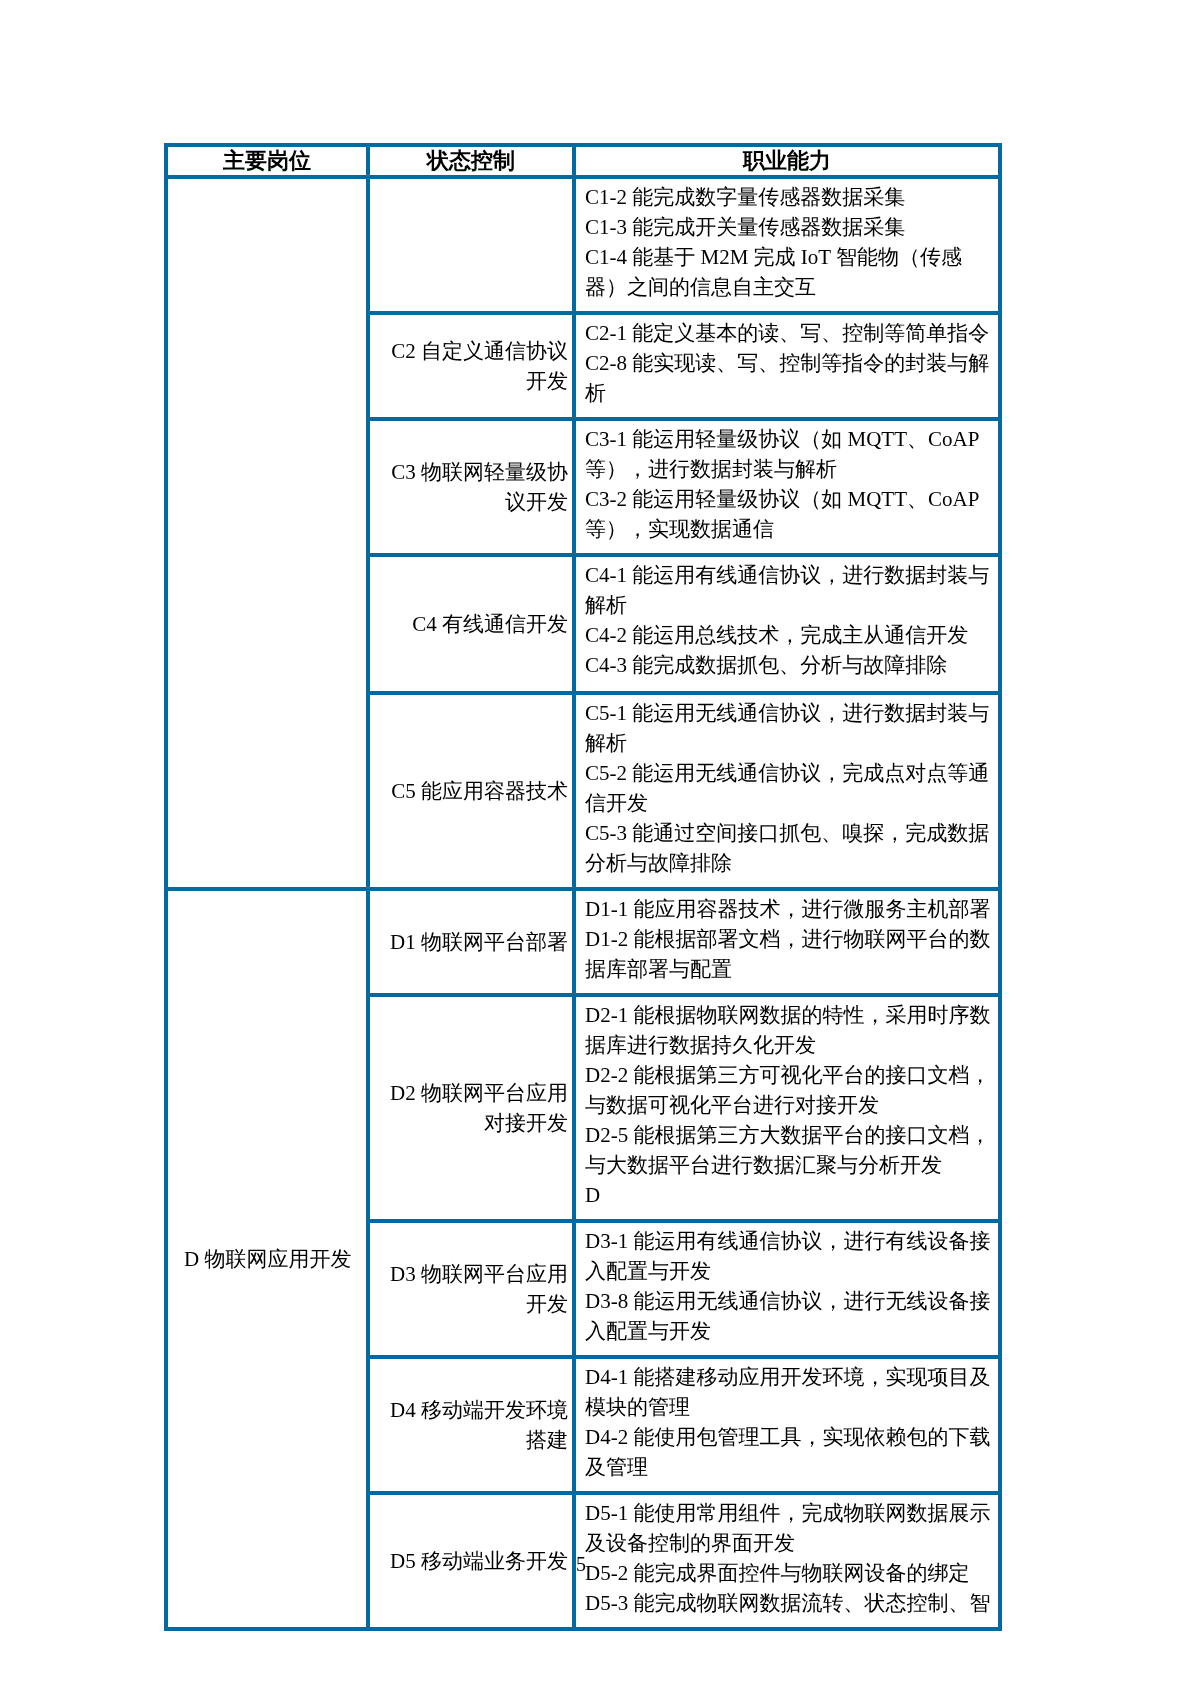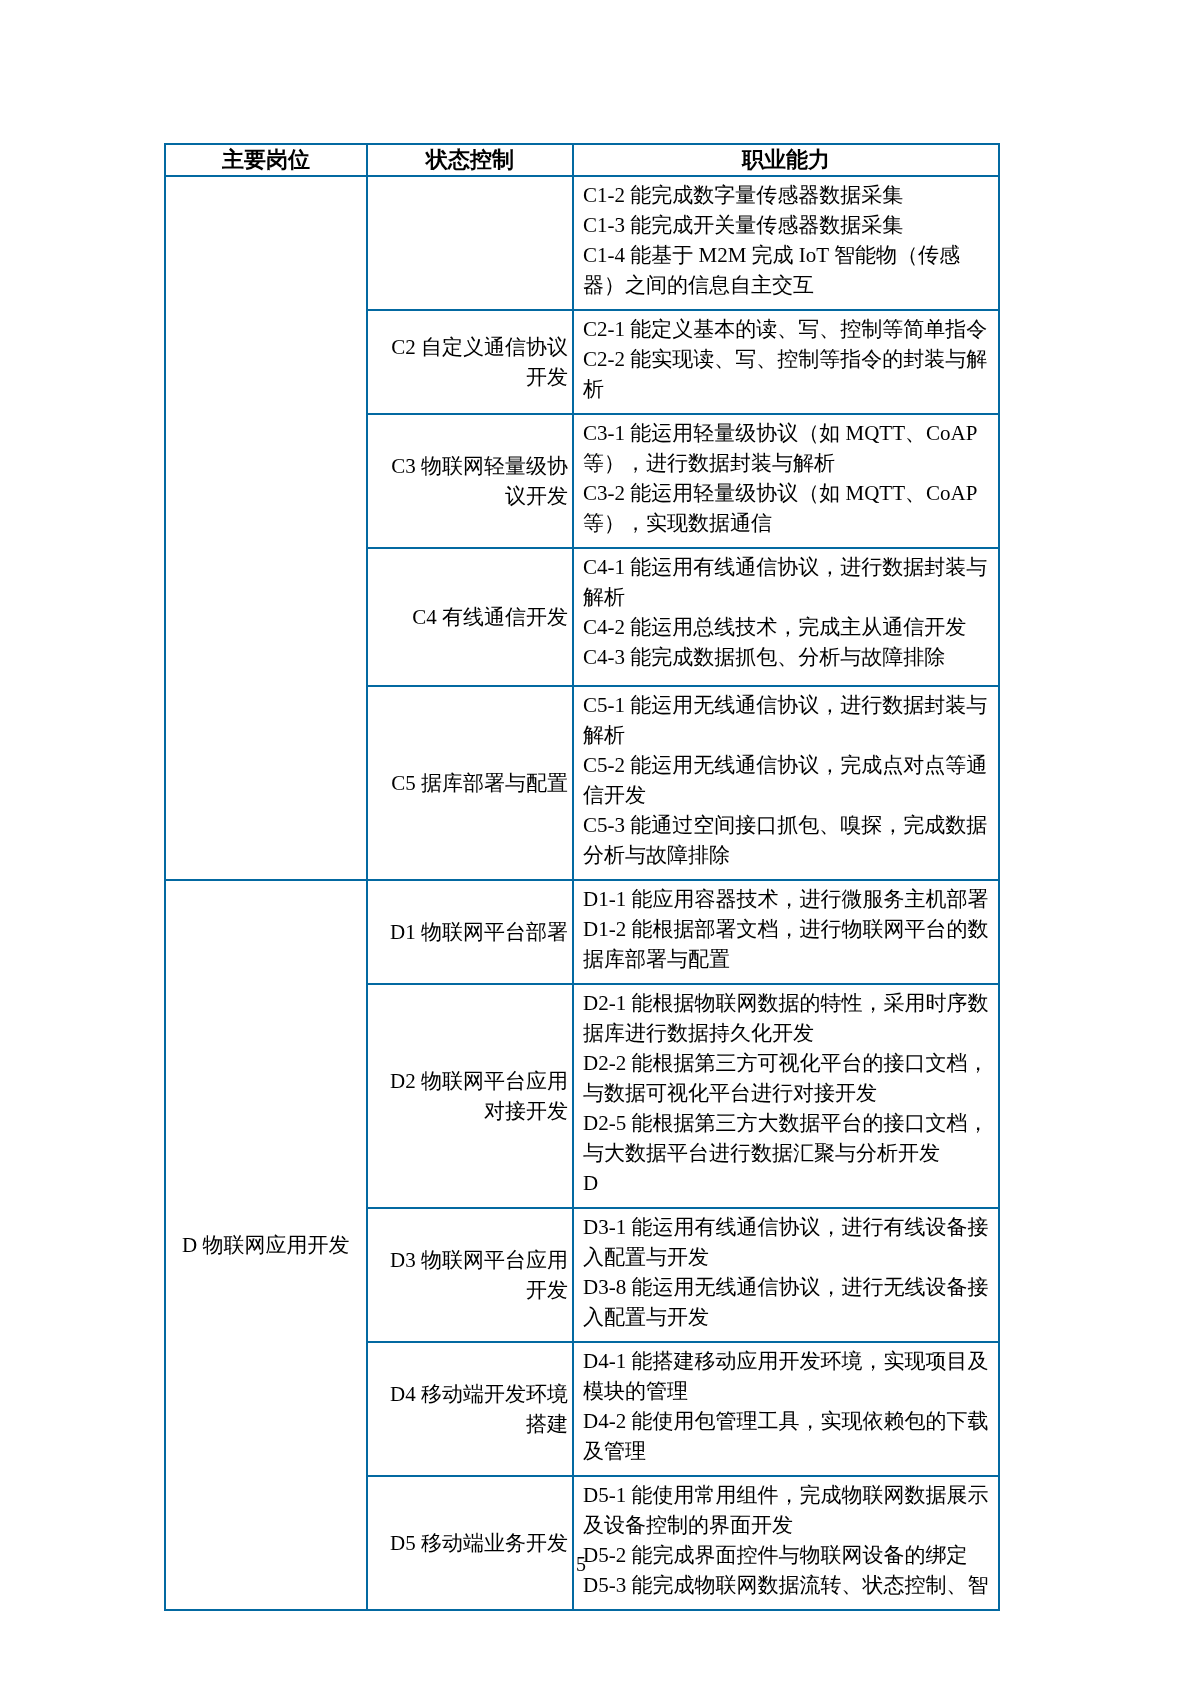--- a/index.html
+++ b/index.html
@@ -18,21 +18,21 @@
     left: 164px;
     top: 143px;
     width: 834px;
     border-collapse: collapse;
     table-layout: fixed;
   }
   .doc-table col.c1 { width: 202px; }
   .doc-table col.c2 { width: 206px; }
   .doc-table col.c3 { width: 426px; }
   .doc-table th, .doc-table td {
-    border: 2px solid #0369a1;
+    border: 4px solid #0369a1;
     color: #000000;
   }
   .doc-table th {
     font-size: 22px;
     font-weight: bold;
     height: 32px;
     line-height: 28px;
     text-align: center;
     vertical-align: middle;
   }
@@ -104,40 +104,40 @@
         <td class="task"></td>
         <td class="abil">C1-2 能完成数字量传感器数据采集
 C1-3 能完成开关量传感器数据采集
 C1-4 能基于 M2M 完成 IoT 智能物（传感
 器）之间的信息自主交互</td>
       </tr>
       <tr class="r2">
         <td class="task">C2 自定义通信协议
 开发</td>
         <td class="abil">C2-1 能定义基本的读、写、控制等简单指令
-C2-2 能实现读、写、控制等指令的封装与解
+C2-8 能实现读、写、控制等指令的封装与解
 析</td>
       </tr>
       <tr class="r3">
         <td class="task">C3 物联网轻量级协
 议开发</td>
         <td class="abil">C3-1 能运用轻量级协议（如 MQTT、CoAP
 等），进行数据封装与解析
 C3-2 能运用轻量级协议（如 MQTT、CoAP
 等），实现数据通信</td>
       </tr>
       <tr class="r4">
         <td class="task">C4 有线通信开发</td>
         <td class="abil">C4-1 能运用有线通信协议，进行数据封装与
 解析
 C4-2 能运用总线技术，完成主从通信开发
 C4-3 能完成数据抓包、分析与故障排除</td>
       </tr>
       <tr class="r5">
-        <td class="task">C5 据库部署与配置</td>
+        <td class="task">C5 能应用容器技术</td>
         <td class="abil">C5-1 能运用无线通信协议，进行数据封装与
 解析
 C5-2 能运用无线通信协议，完成点对点等通
 信开发
 C5-3 能通过空间接口抓包、嗅探，完成数据
 分析与故障排除</td>
       </tr>
       <tr class="r6">
         <td class="pos" rowspan="5">D 物联网应用开发</td>
         <td class="task">D1 物联网平台部署</td>

